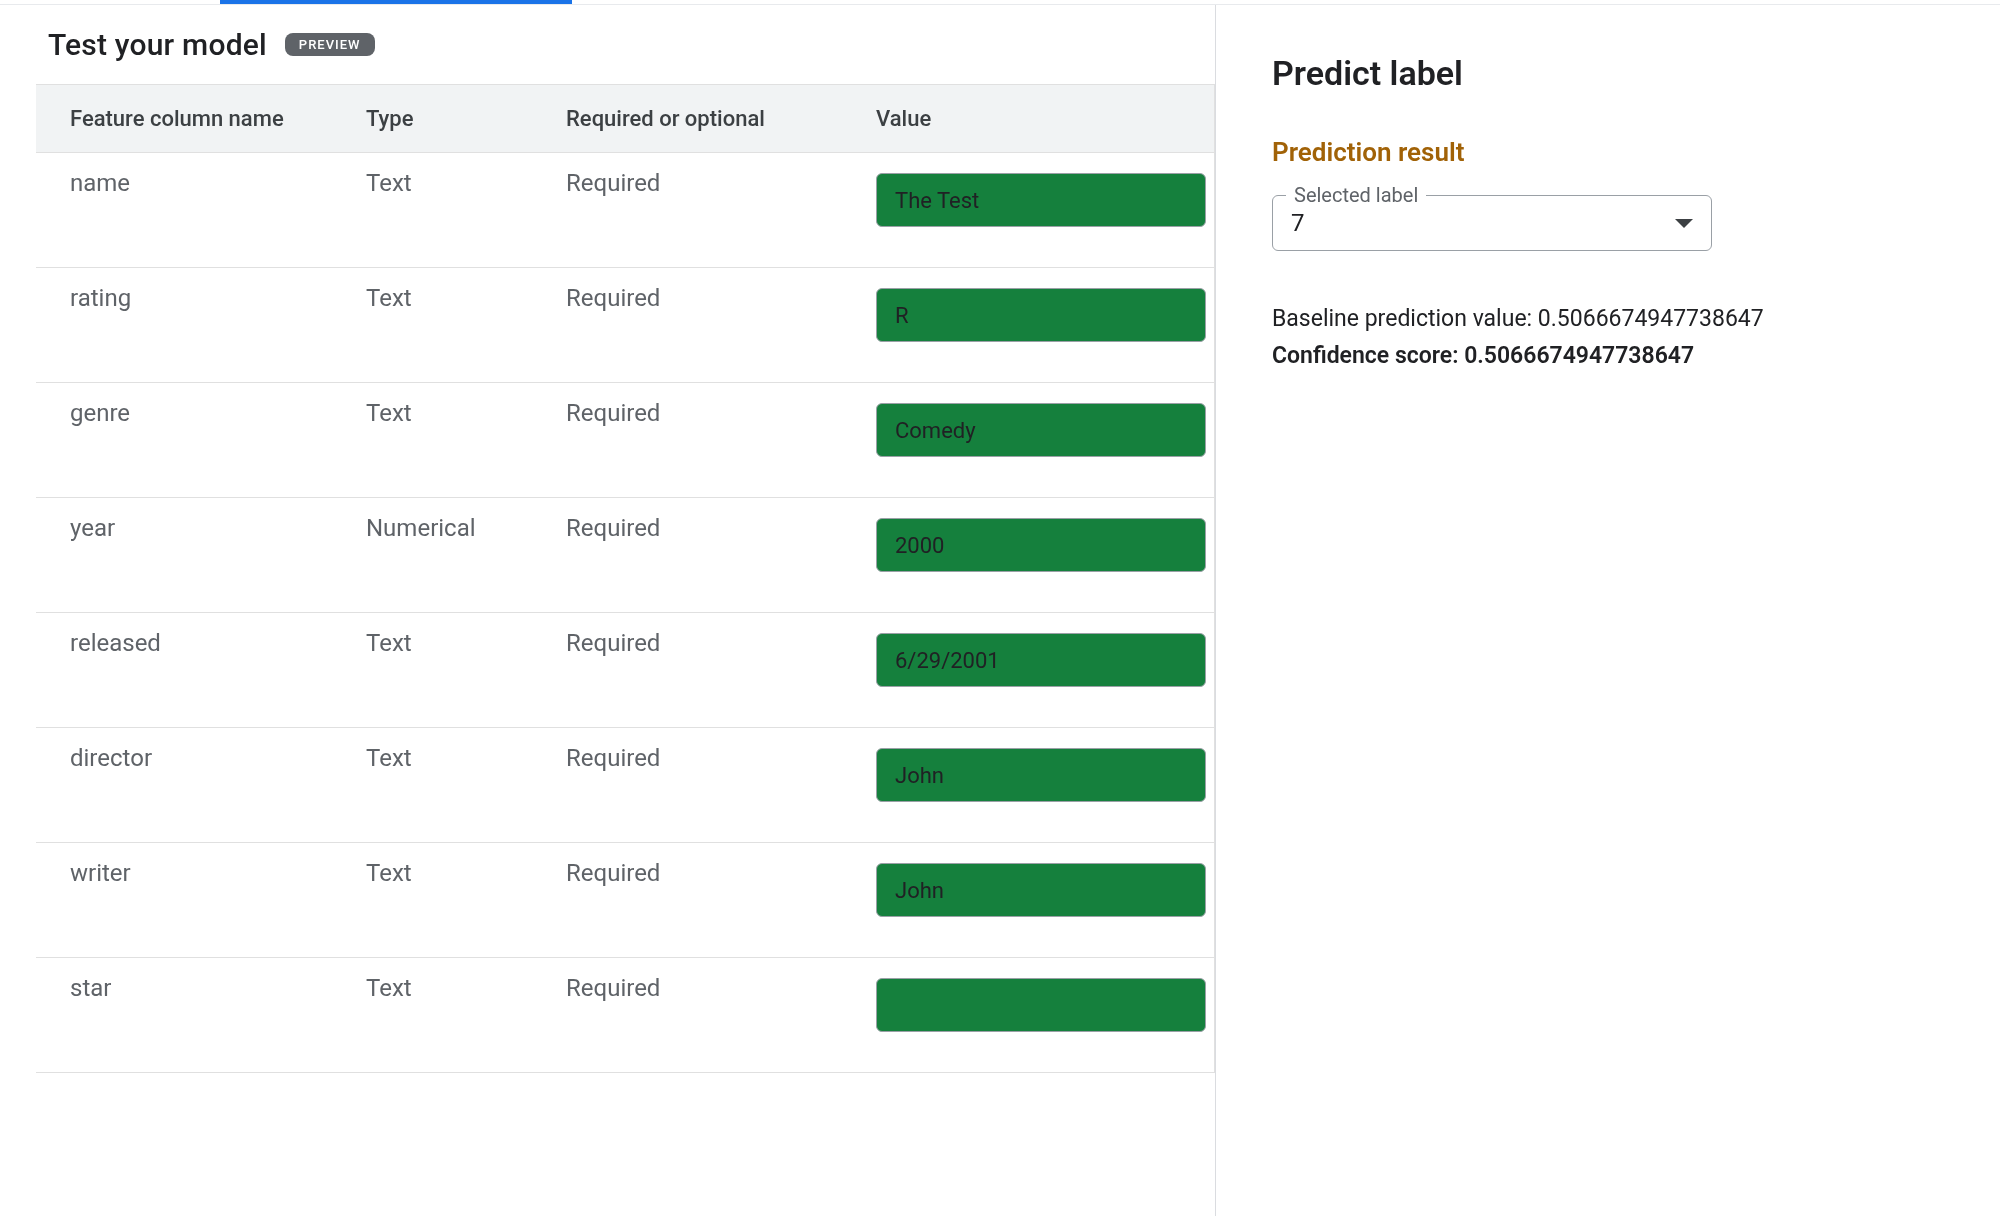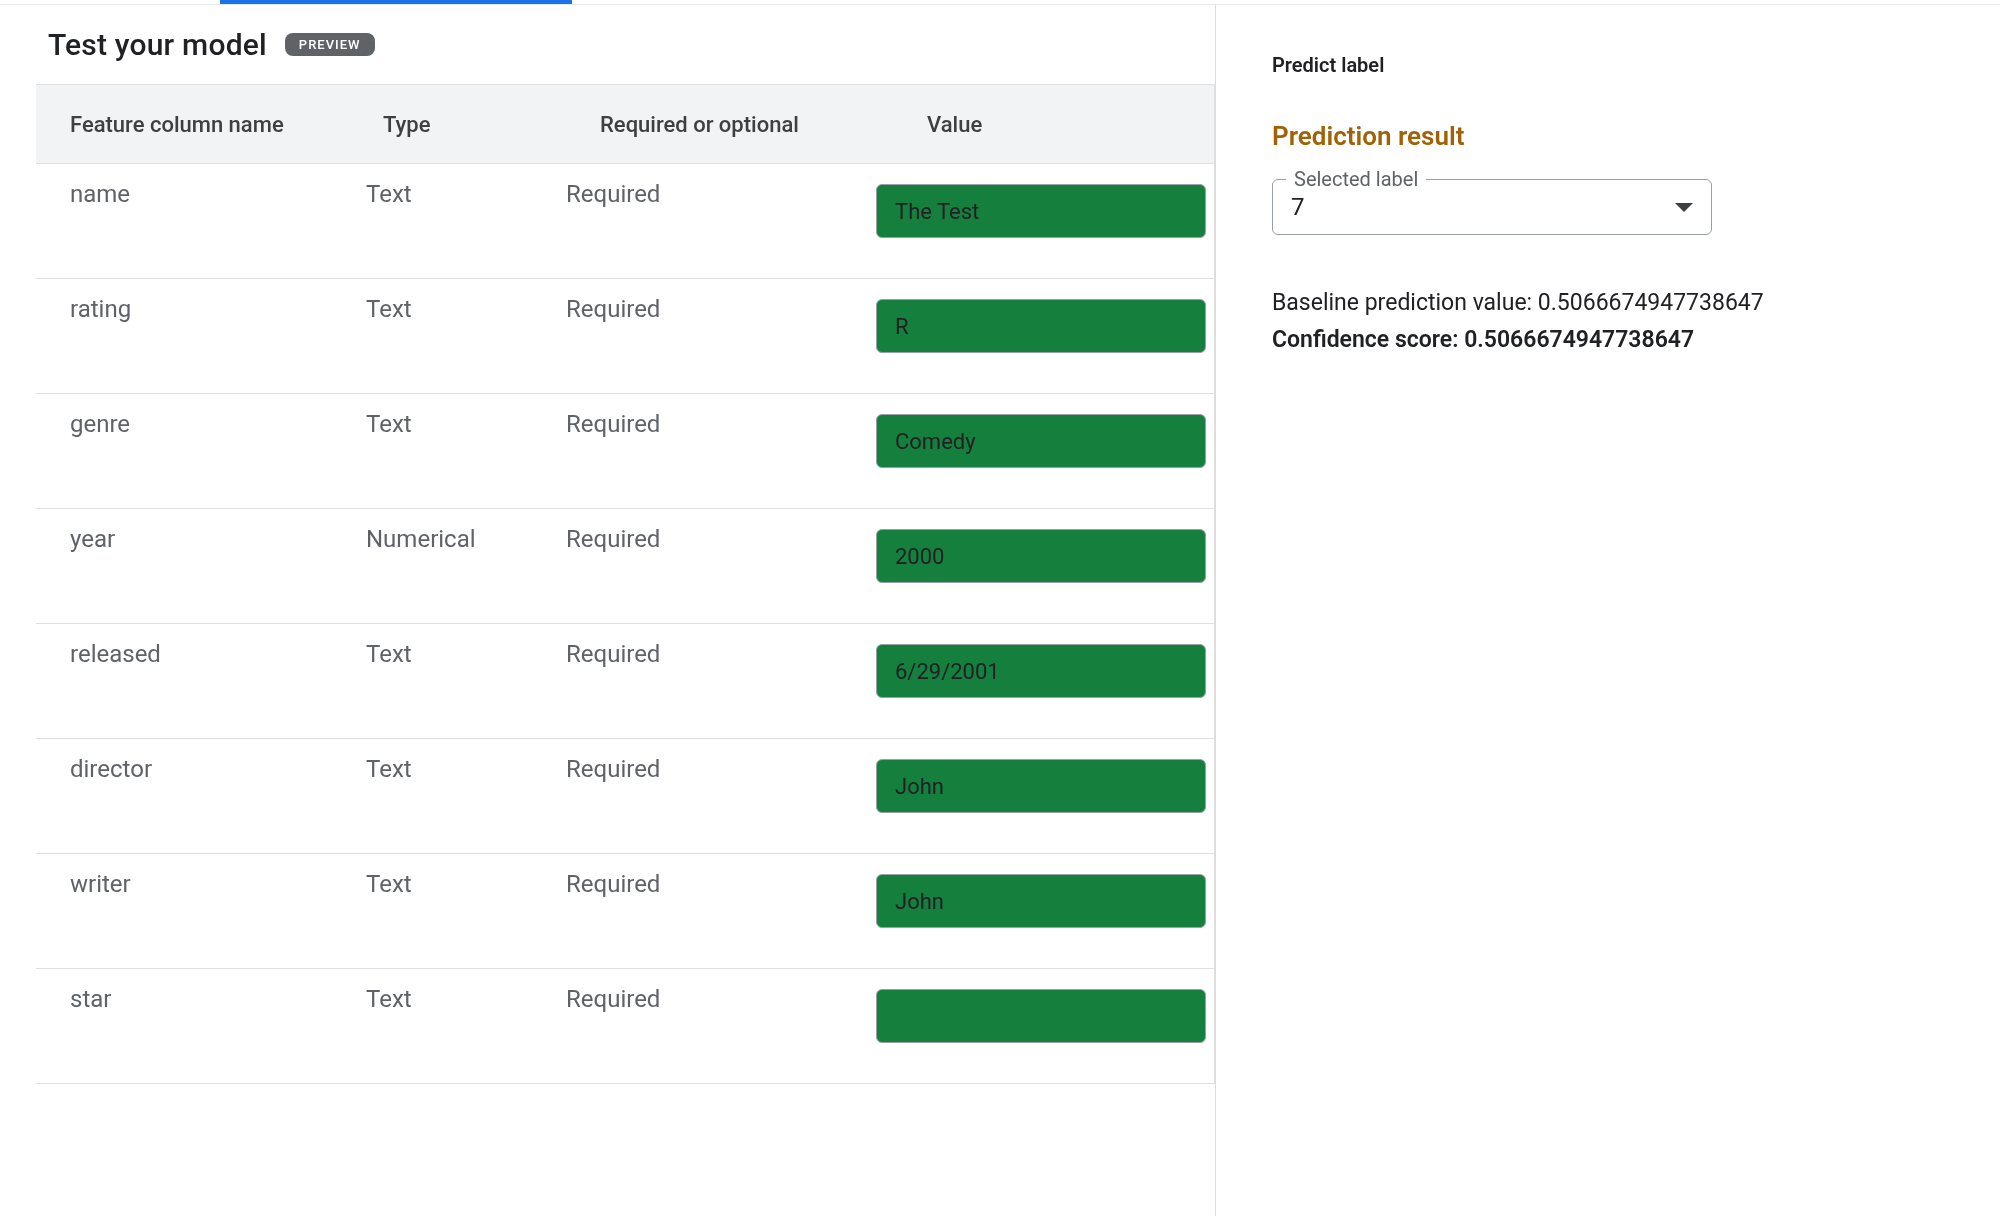--- a/index.html
+++ b/index.html
@@ -74,24 +74,23 @@
     border-top: 1px solid #e0e0e0;
     border-right: 1px solid #e0e0e0;
     margin-left: 36px;
   }
   .thead {
     background: #f1f3f4;
     display: flex;
     font-size: 22px;
     font-weight: 500;
     color: #3c4043;
-    height: 79px;
+    height: 68px;
     align-items: center;
     border-bottom: 1px solid #e0e0e0;
-    gap: 17px;
   }
   .col-name { width: 330px; padding-left: 34px; }
   .col-type { width: 200px; }
   .col-req  { width: 310px; }
   .col-val  { flex: 1; }
 
   .row {
     display: flex;
     border-bottom: 1px solid #e0e0e0;
     font-size: 24px;
@@ -112,21 +111,21 @@
     padding: 0 18px;
     font-size: 22px;
     color: #202124;
     background: #15803d;
     outline: none;
     font-family: inherit;
   }
 
   
   .right h2 {
-    font-size: 20px;
+    font-size: 34px;
     font-weight: 600;
     margin: 0 0 44px 0;
     color: #202124;
   }
   .right h3 {
     font-size: 26px;
     font-weight: 600;
     margin: 0 0 28px 0;
     color: #a16207;
   }

